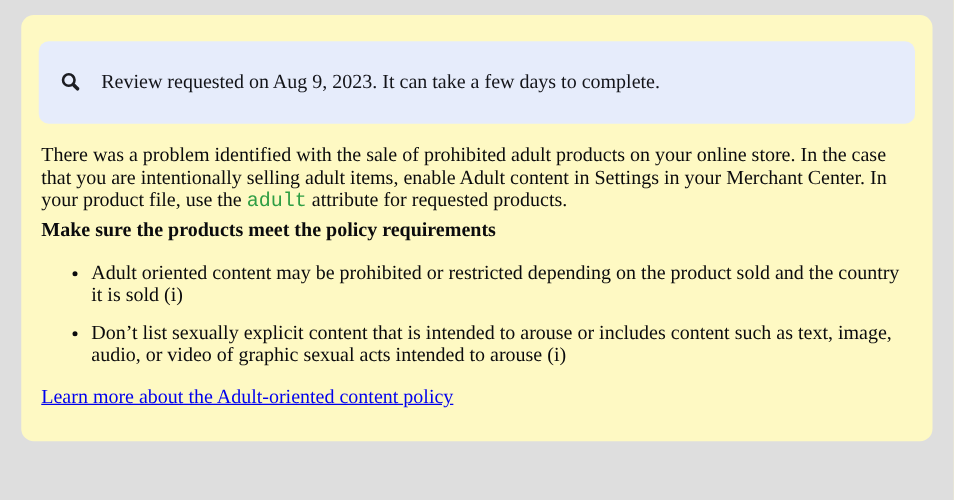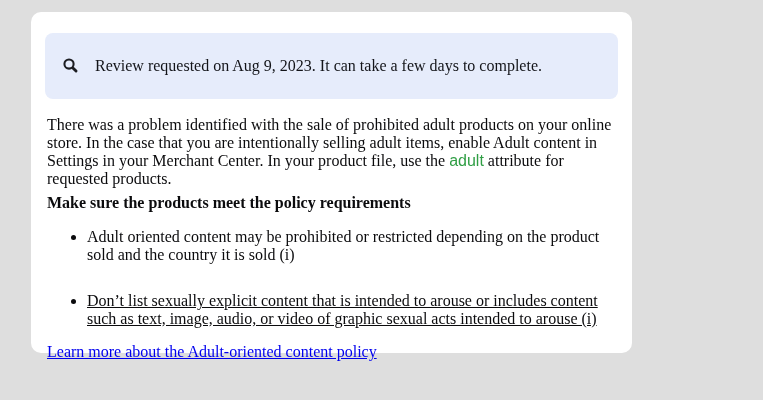--- a/index.html
+++ b/index.html
@@ -11,25 +11,25 @@
     height: 400px;
     background: #dedede;
     font-family: "Liberation Serif", serif;
     font-size: 16px;
     color: #0b0b0d;
     overflow: hidden;
     position: relative;
   }
   .card {
     position: absolute;
-    left: 31px;
+    left: 17px;
     top: 12px;
-    width: 601px;
+    width: 729px;
     height: 341px;
-    background: #ffffff;
+    background: #fef9c3;
     border-radius: 10px;
     box-sizing: border-box;
   }
   .banner {
     margin: 21px 14px 17px 14px;
     height: 66px;
     background: #e6ecfb;
     border-radius: 8px;
     display: flex;
     align-items: center;
@@ -43,34 +43,33 @@
     display: block;
   }
   .banner-text {
     margin-left: 15px;
     color: #131419;
   }
   p.intro {
     margin: 0 16px 6px 16px;
   }
   code.attr-code {
-    font-family: Liberation Sans, sans-serif;
+    font-family: Liberation Mono, monospace;
     font-size: 16px;
   }
   p.subhead {
     margin: 0 16px 0 16px;
     font-weight: bold;
   }
   ul.policy-list {
     margin: 16px 16px 0 16px;
     padding-left: 40px;
   }
   ul.policy-list li + li {
-    margin-top: 28px;
-    text-decoration: underline;
+    margin-top: 12px;
   }
   p.link-row {
     margin: 15px 16px 0 16px;
   }
   a.learn-more {
     color: #0000ee;
     text-decoration: underline;
     cursor: pointer;
   }
 </style>

